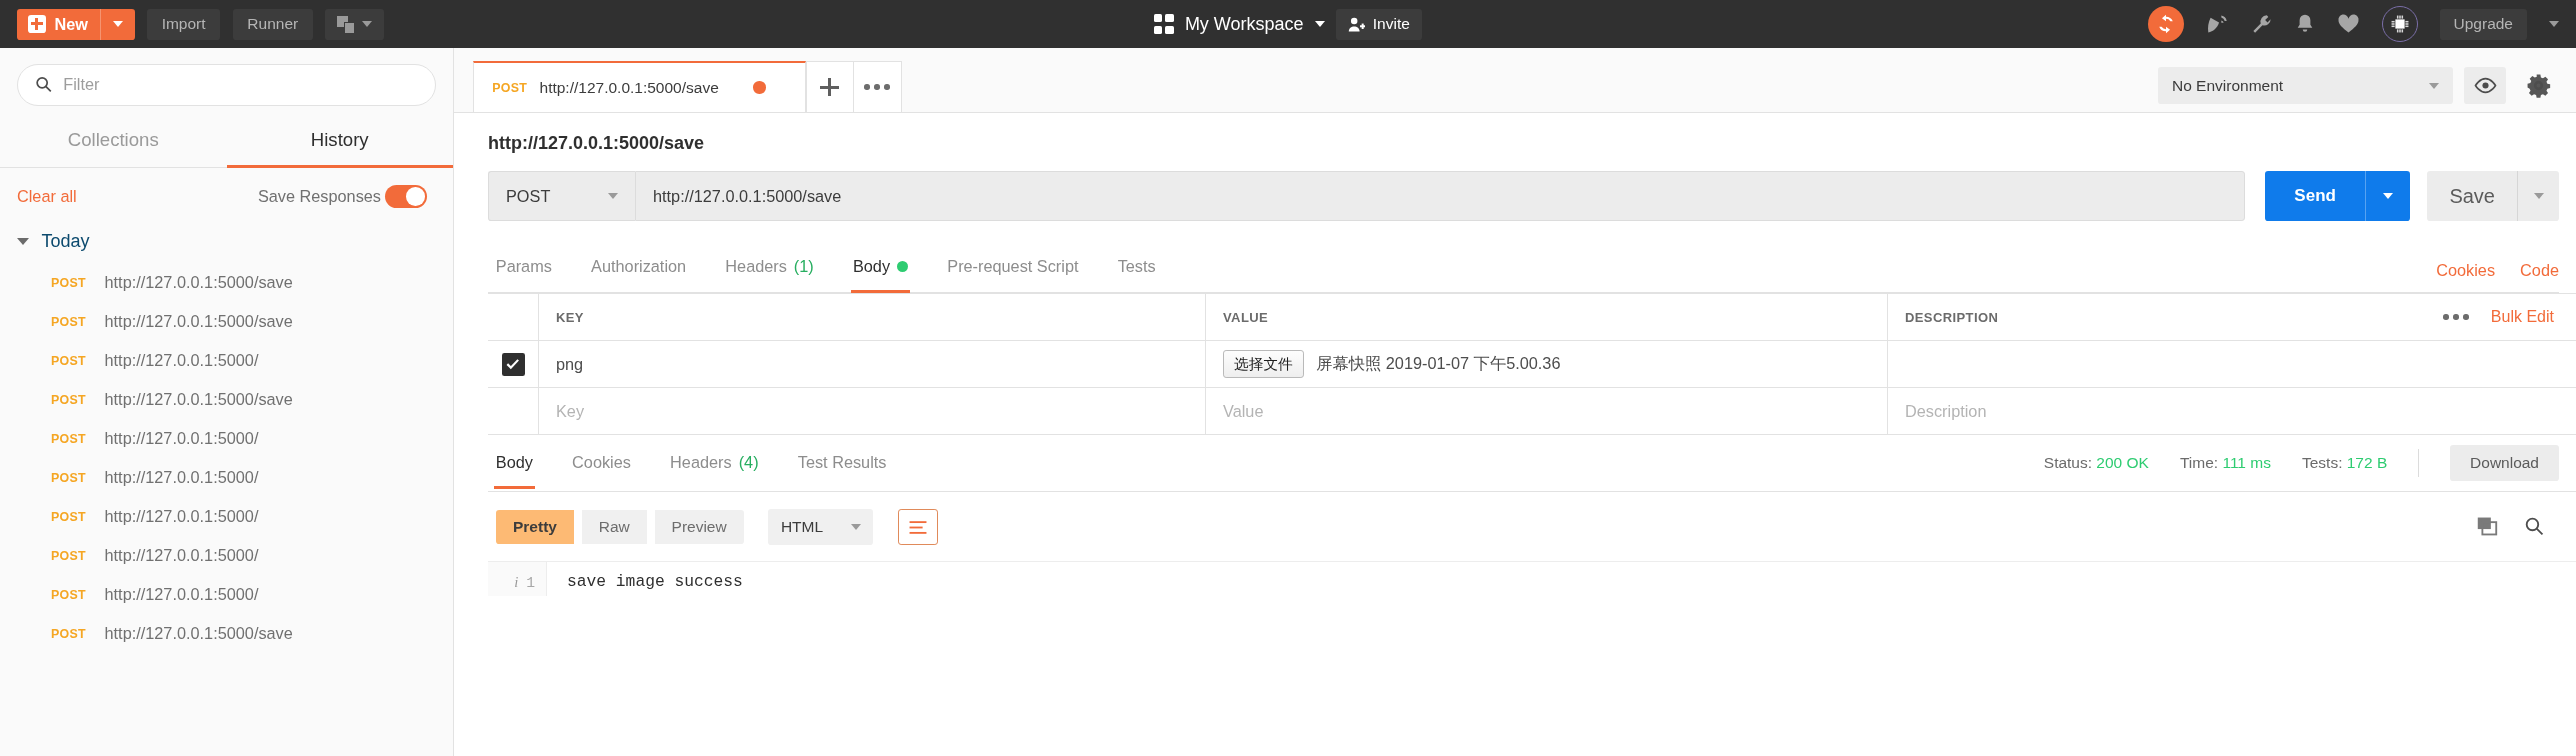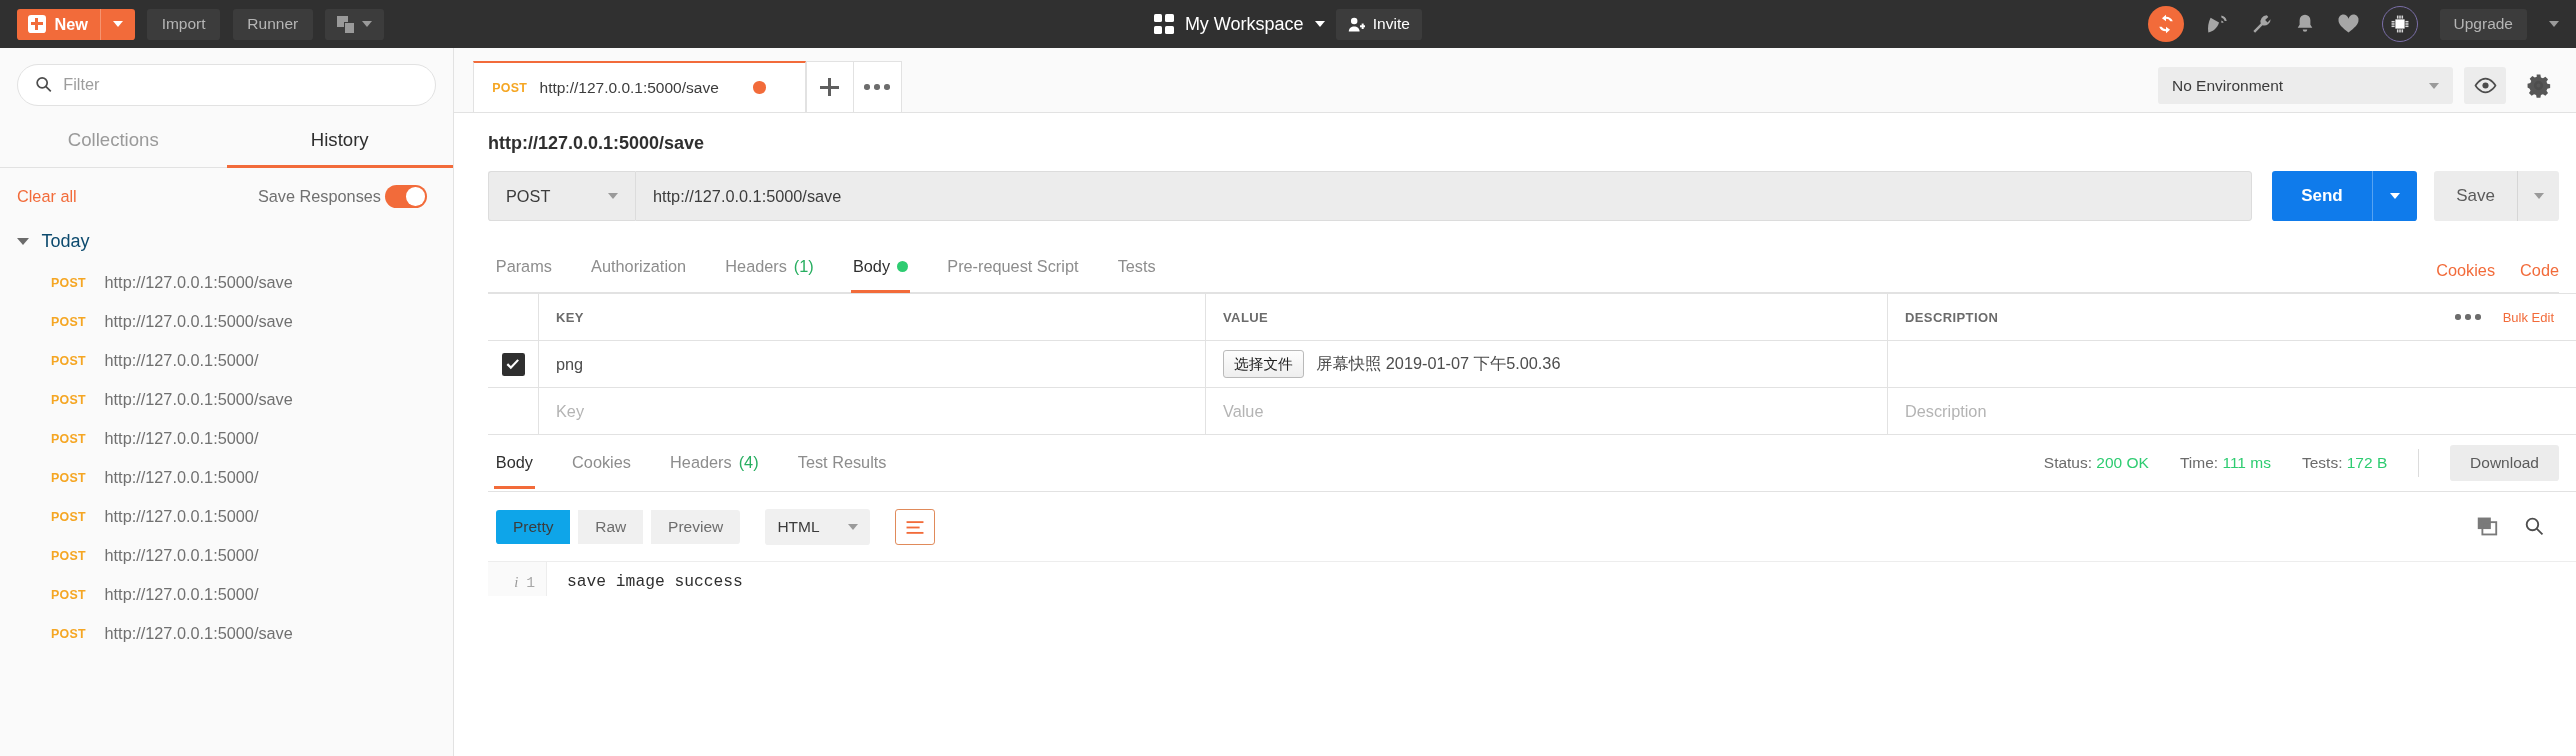--- a/index.html
+++ b/index.html
@@ -193,21 +193,21 @@
   .send-btn {
     margin-left: 20px; height: 50px; background:#0f7beb; border-radius:3.1px;
     display:flex; align-items:center; color:#fff; cursor:pointer;
   }
   .send-btn .lbl { padding: 0 29.5px; font-size: 17px; font-weight: bold; }
   .send-btn .car { border-left: 0.8px solid rgba(255,255,255,.3); height:50px; display:flex; align-items:center; padding:0 17px; }
   .save-btn {
     margin-left: 17px; height: 50px; background:#ececec; border-radius:3.1px;
     display:flex; align-items:center; color:#5b5b5b; cursor:pointer;
   }
-  .save-btn .lbl { padding: 0 22px; font-size: 17px; }
+  .save-btn .lbl { padding: 0 22px; font-size: 20px; }
   .save-btn .car { border-left: 0.8px solid #d6d6d6; height:50px; display:flex; align-items:center; padding:0 15.5px; }
 
   .reqtabs {
     display:flex; align-items:center; border-bottom: 0.8px solid #e2e2e2;
     margin: 28px 17px 0 34px; padding-left: 6.2px; gap: 36px;
   }
   .rtab {
     font-size: 16.3px; color:#8d8d8d; padding: 7.8px 1.6px 14px 1.6px; cursor:pointer;
     border-bottom: 3.1px solid transparent; margin-bottom: -0.8px; display:flex; align-items:center; gap:7px;
   }
@@ -242,37 +242,37 @@
   .chk {
     width: 23px; height: 23px; background:#2f2f2f; border-radius:2.3px;
     display:flex; align-items:center; justify-content:center; cursor:pointer;
   }
   .chk svg { display:block; }
   .filebtn {
     border: 0.8px solid #b9b9b9; border-radius: 3.1px; background: linear-gradient(#fdfdfd,#eeeeee);
     padding: 3.9px 10px; font-size: 14.7px; color:#1d1d1d; cursor:pointer; white-space:nowrap;
   }
   .bulk { margin-left:auto; padding-right: 22px; display:flex; align-items:center; gap: 22px; }
-  .bulk .lnk { color:#f26b3a; font-size: 13px; cursor:pointer; }
+  .bulk .lnk { color:#f26b3a; font-size: 16px; cursor:pointer; }
 
   
   .resptabs {
     display:flex; align-items:center; border-bottom:0.8px solid #e2e2e2;
     margin: 0 0 0 34px; padding: 0 17px 0 6.2px; gap: 36px; height: 57px;
   }
   .resptabs .rtab { padding-top: 15.5px; }
   .status-grp { margin-left:auto; display:flex; align-items:center; gap: 31px; }
   .st { font-size: 15.5px; color:#6b6b6b; }
   .st b { color: #2ecc71; font-weight: normal; }
   .dl-btn { background:#ececec; border-radius:3.1px; padding: 9.3px 20px; font-size: 15.5px; color:#5b5b5b; cursor:pointer; }
   .vsep { width:0.8px; height:28px; background:#dcdcdc; }
 
   .prettybar { display:flex; align-items:center; gap: 7.8px; padding: 17px 17px 15.5px 42px; }
   .pbtn { font-size: 15.5px; color:#6d6d6d; padding: 7.8px 17px; border-radius:3.1px 0 0 3.1px; cursor:pointer; background:#f0f0f0; }
-  .pbtn.active { background:#0ea5e9; color:#3c3c3c; }
+  .pbtn.active { background:#fdba74; color:#3c3c3c;font-weight:bold; }
   .pbtn.mid { border-radius:0; }
   .pbtn.last { border-radius:0 3.1px 3.1px 0; }
   .fmt-select {
     background:#f0f0f0; border-radius:3.1px; height: 36px; width: 105px; display:flex; align-items:center;
     justify-content:space-between; padding: 0 12.4px; font-size: 15.5px; color:#3c3c3c; margin-left: 17px; cursor:pointer;
   }
   .wrap-btn {
     margin-left: 17px; width: 40px; height: 36px; border:0.8px solid #e08a5a; border-radius:3.1px;
     display:flex; align-items:center; justify-content:center; cursor:pointer; background:#fff;
   }

